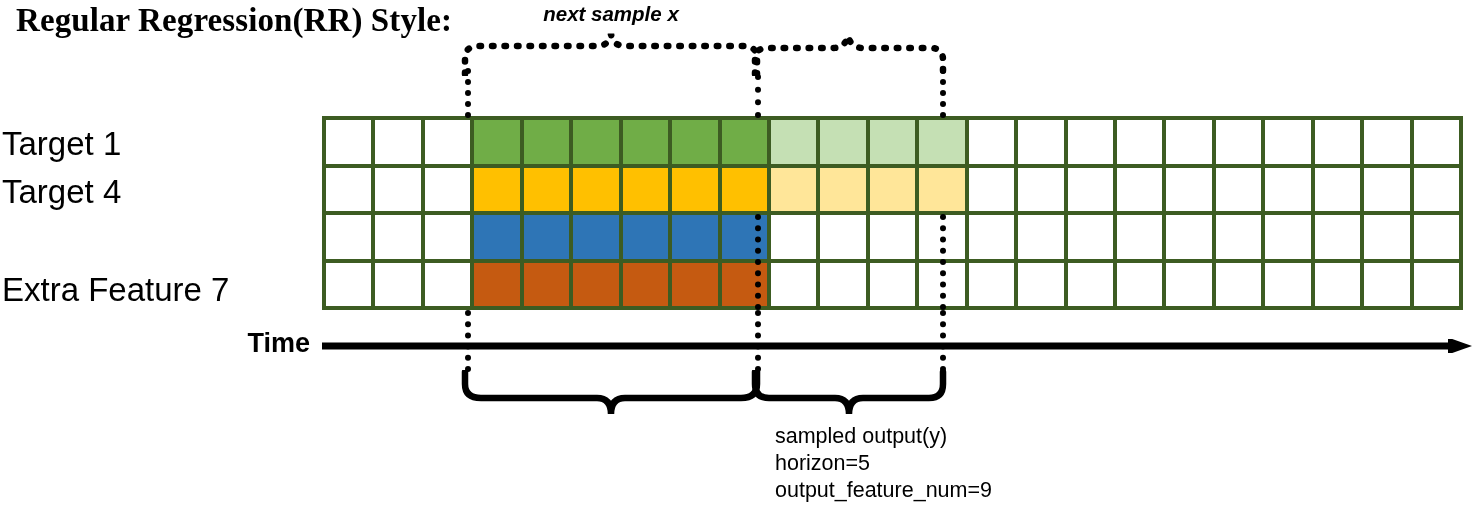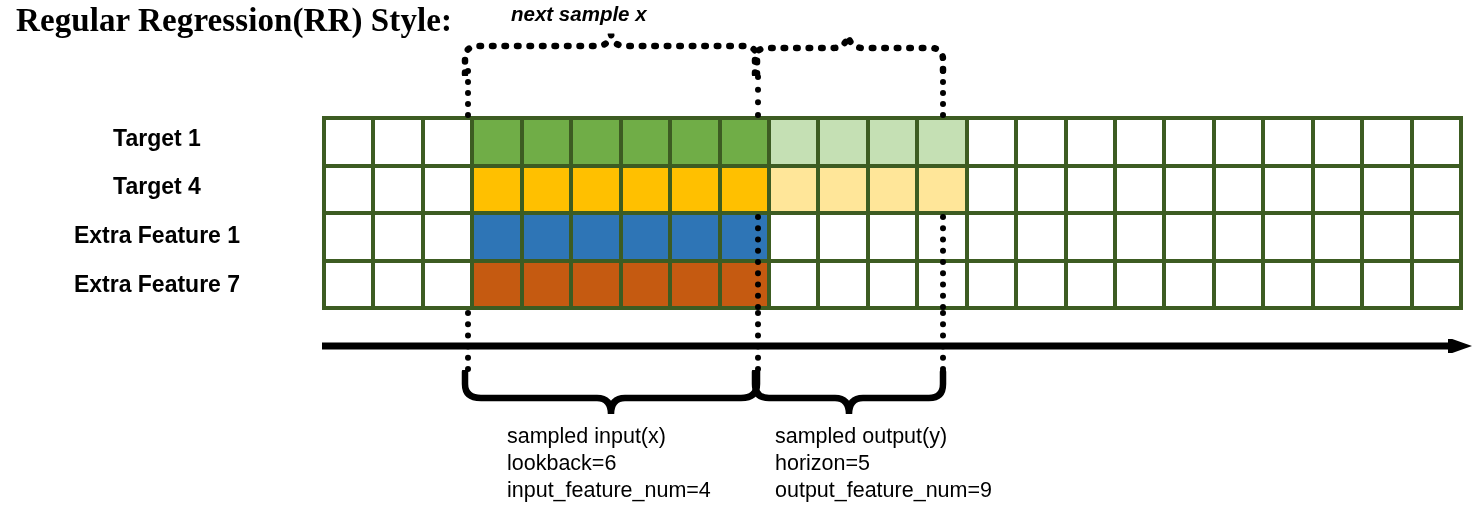--- a/index.html
+++ b/index.html
@@ -29,23 +29,23 @@
     letter-spacing: 0.1px;
     white-space: nowrap;
     font-family: Liberation Serif, serif;
   }
 
   
   .row-label {
     position: absolute;
     right: 0;
     width: 310px;
-    text-align: center;
-    font-size: 23px;
-    font-weight: 700;
+    text-align: left;
+    font-size: 33px;
+    font-weight: 400;
     white-space: nowrap;
   }
   .row-labels {
     position: absolute;
     left: 0;
     top: 116px;
     width: 312px;
     height: 194px;
   }
   .rl0 { top: 9px; }
@@ -107,20 +107,21 @@
   
   .top-brace {
     position: absolute;
   }
   .brace-label {
     position: absolute;
     font-size: 20.5px;
     font-style: italic;
     font-weight: 600;
     white-space: nowrap;
+    text-align: center;
   }
 
   
   .bot-brace {
     position: absolute;
   }
 
   
   .caption {
     position: absolute;
@@ -133,21 +134,20 @@
 </head>
 <body>
 
 <div id="stage">
 
   <div class="title">Regular Regression(RR) Style:</div>
 
   <div class="row-labels">
     <div class="row-label rl0">Target 1</div>
     <div class="row-label rl1">Target 4</div>
-    <div class="row-label rl2">Extra Feature 1</div>
     <div class="row-label rl3">Extra Feature 7</div>
   </div>
 
   <div class="grid-wrap" id="grid" style="background: rgb(61, 92, 34);">
       <div class="grid-row">
         <div class="cell" style="background: rgb(255, 255, 255);"></div>
         <div class="cell" style="background: rgb(255, 255, 255);"></div>
         <div class="cell" style="background: rgb(255, 255, 255);"></div>
         <div class="cell" style="background: rgb(112, 173, 71);"></div>
         <div class="cell" style="background: rgb(112, 173, 71);"></div>
@@ -240,20 +240,21 @@
         <div class="cell" style="background: rgb(255, 255, 255);"></div>
         <div class="cell" style="background: rgb(255, 255, 255);"></div>
         <div class="cell" style="background: rgb(255, 255, 255);"></div>
         <div class="cell" style="background: rgb(255, 255, 255);"></div>
         <div class="cell" style="background: rgb(255, 255, 255);"></div>
         <div class="cell" style="background: rgb(255, 255, 255);"></div>
         <div class="cell" style="background: rgb(255, 255, 255);"></div>
       </div>
     </div>
 
+  <div class="time-label">Time</div>
   <svg class="time-axis" viewBox="0 0 1150 14">
     <line x1="0" y1="7" x2="1132" y2="7" stroke="#000" stroke-width="7"></line>
     <polygon points="1150,7 1126,15.5 1126,-1.5" fill="#000"></polygon>
   </svg>
 
   <div class="vdot" style="left:465px; top:68px; height:50px;"></div>
   <div class="vdot" style="left:755px; top:74px; height:44px;"></div>
   <div class="vdot" style="left:940px; top:68px; height:50px;"></div>
 
   <div class="vdot" style="left:755px; top:214px; height:96px;"></div>
@@ -274,25 +275,20 @@
   <div class="brace-label" style="left:511px; top:2px; width:200px;">next sample x</div>
 
   <svg class="bot-brace" style="left:455px; top:370px; width:312px; height:52px;" viewBox="0 0 312 52">
     <path d="M 10,2 L 10,14 Q 10,28 26,28 L 142,28 Q 156,28 156,44 Q 156,28 170,28 L 286,28 Q 302,28 302,14 L 302,2" fill="none" stroke="#000" stroke-width="6.5" stroke-linecap="round"></path>
   </svg>
 
   <svg class="bot-brace" style="left:745px; top:370px; width:208px; height:52px;" viewBox="0 0 208 52">
     <path d="M 10,2 L 10,14 Q 10,28 24,28 L 90,28 Q 104,28 104,44 Q 104,28 118,28 L 184,28 Q 198,28 198,14 L 198,2" fill="none" stroke="#000" stroke-width="6.5" stroke-linecap="round"></path>
   </svg>
 
-  <div class="caption" style="left:507px; top:423px;">
-    <div>sampled input(x)</div>
-    <div>lookback=6</div>
-    <div>input_feature_num=4</div>
-  </div>
 
   <div class="caption" style="left:775px; top:423px;">
     <div>sampled output(y)</div>
     <div>horizon=5</div>
     <div>output_feature_num=9</div>
   </div>
 
 </div>
 
 </body></html>

